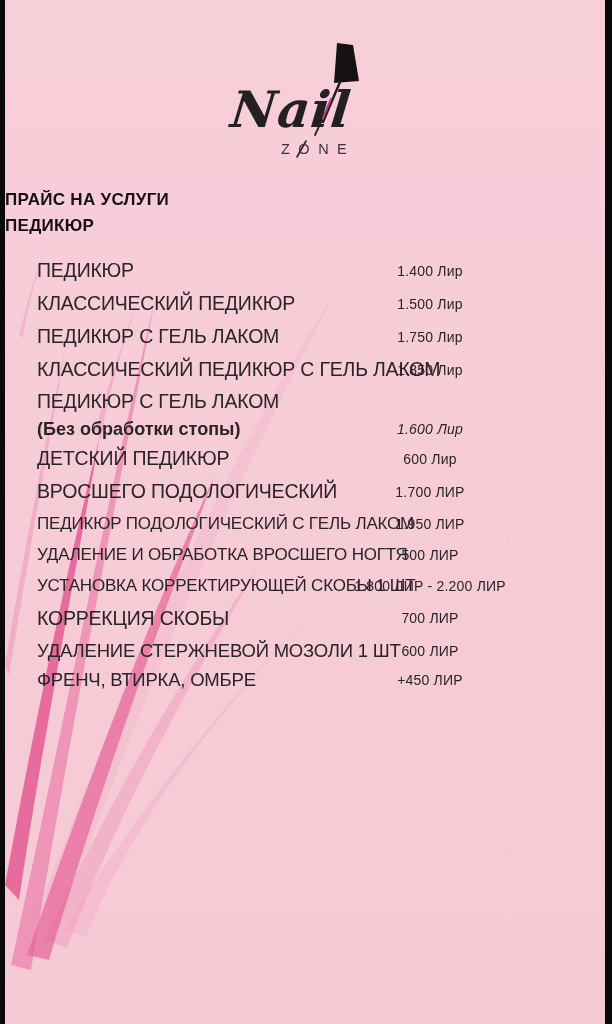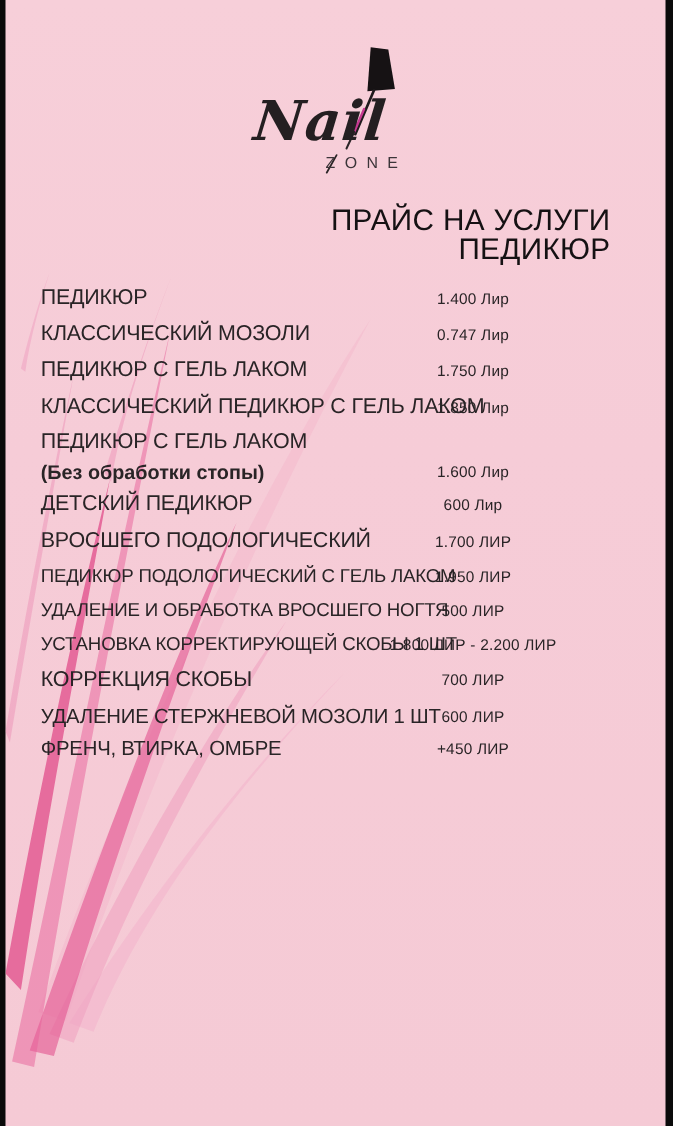--- a/index.html
+++ b/index.html
@@ -15,28 +15,28 @@
   .deco{position:absolute; left:0; top:0; pointer-events:none;}
 
   
   .logo-script{
     position:absolute; left:226px; top:84px; width:140px;
     font-family:"DejaVu Serif", serif; font-style:italic; font-weight:600;
     font-size:50px; line-height:52px; color:#241f21; letter-spacing:1px;
     transform:skewX(-6deg);
   }
   .logo-zone{
-    position:absolute; left:291px; top:141px;
+    position:absolute; left:276px; top:141px;
     font-size:14.5px; font-weight:400; color:#3c3539;
     letter-spacing:8.5px;
   }
   
   .title{
     position:absolute; top:187px; left:0; width:550px;
-    text-align:right; font-weight:400; font-size:27px; line-height:26px;
+    text-align:left; font-weight:700; font-size:17px; line-height:26px;
     color:#151113; letter-spacing:0.3px;
   }
   
   .rows{position:absolute; top:254px; left:32px; width:478px;}
   .row{display:flex; align-items:center; height:33px; color:#292426;}
   .row .lbl{
     flex:1 1 auto; min-width:0; white-space:nowrap; overflow:visible;
     font-size:19.5px; font-weight:500; letter-spacing:-0.2px;
   }
   .row .prc{
@@ -46,21 +46,21 @@
   .row.sm{height:31px;}
   .row.sm .lbl{font-size:17px;}
   .row.tall{height:34px;gap:14px;}
   .row.md{height:32px;}
   .row.md .lbl{font-size:18.5px;}
   .row.last{height:25px;}
   .row.two{height:56px; align-items:flex-end;}
   .row.two .lbl{white-space:normal;}
   .row.two .lbl .l1{display:block; line-height:30px; white-space:nowrap;}
   .row.two .lbl .l2{display:block; line-height:26px; font-size:18px; font-weight:700; letter-spacing:0;}
-  .row.two .prc{line-height:26px;}
+  .row.two .prc{line-height:26px;font-style:italic;}
 </style>
 </head>
 <body>
 
 <div class="stage">
   <div class="panel">
 
     <svg class="deco" width="600" height="1024" viewBox="0 0 600 1024">
 
       <g>
@@ -94,22 +94,22 @@
       <div>ПРАЙС НА УСЛУГИ</div>
       <div>ПЕДИКЮР</div>
     </div>
 
     <main class="rows" id="rows">
         <div class="row">
           <div class="lbl">ПЕДИКЮР</div>
           <div class="prc">1.400 Лир</div>
         </div>
         <div class="row">
-          <div class="lbl">КЛАССИЧЕСКИЙ МОЗОЛИ</div>
-          <div class="prc">0.747 Лир</div>
+          <div class="lbl">КЛАССИЧЕСКИЙ ПЕДИКЮР</div>
+          <div class="prc">1.500 Лир</div>
         </div>
         <div class="row">
           <div class="lbl">ПЕДИКЮР С ГЕЛЬ ЛАКОМ</div>
           <div class="prc">1.750 Лир</div>
         </div>
         <div class="row">
           <div class="lbl">КЛАССИЧЕСКИЙ ПЕДИКЮР С ГЕЛЬ ЛАКОМ</div>
           <div class="prc">1.850 Лир</div>
         </div>
         <div class="row two">

